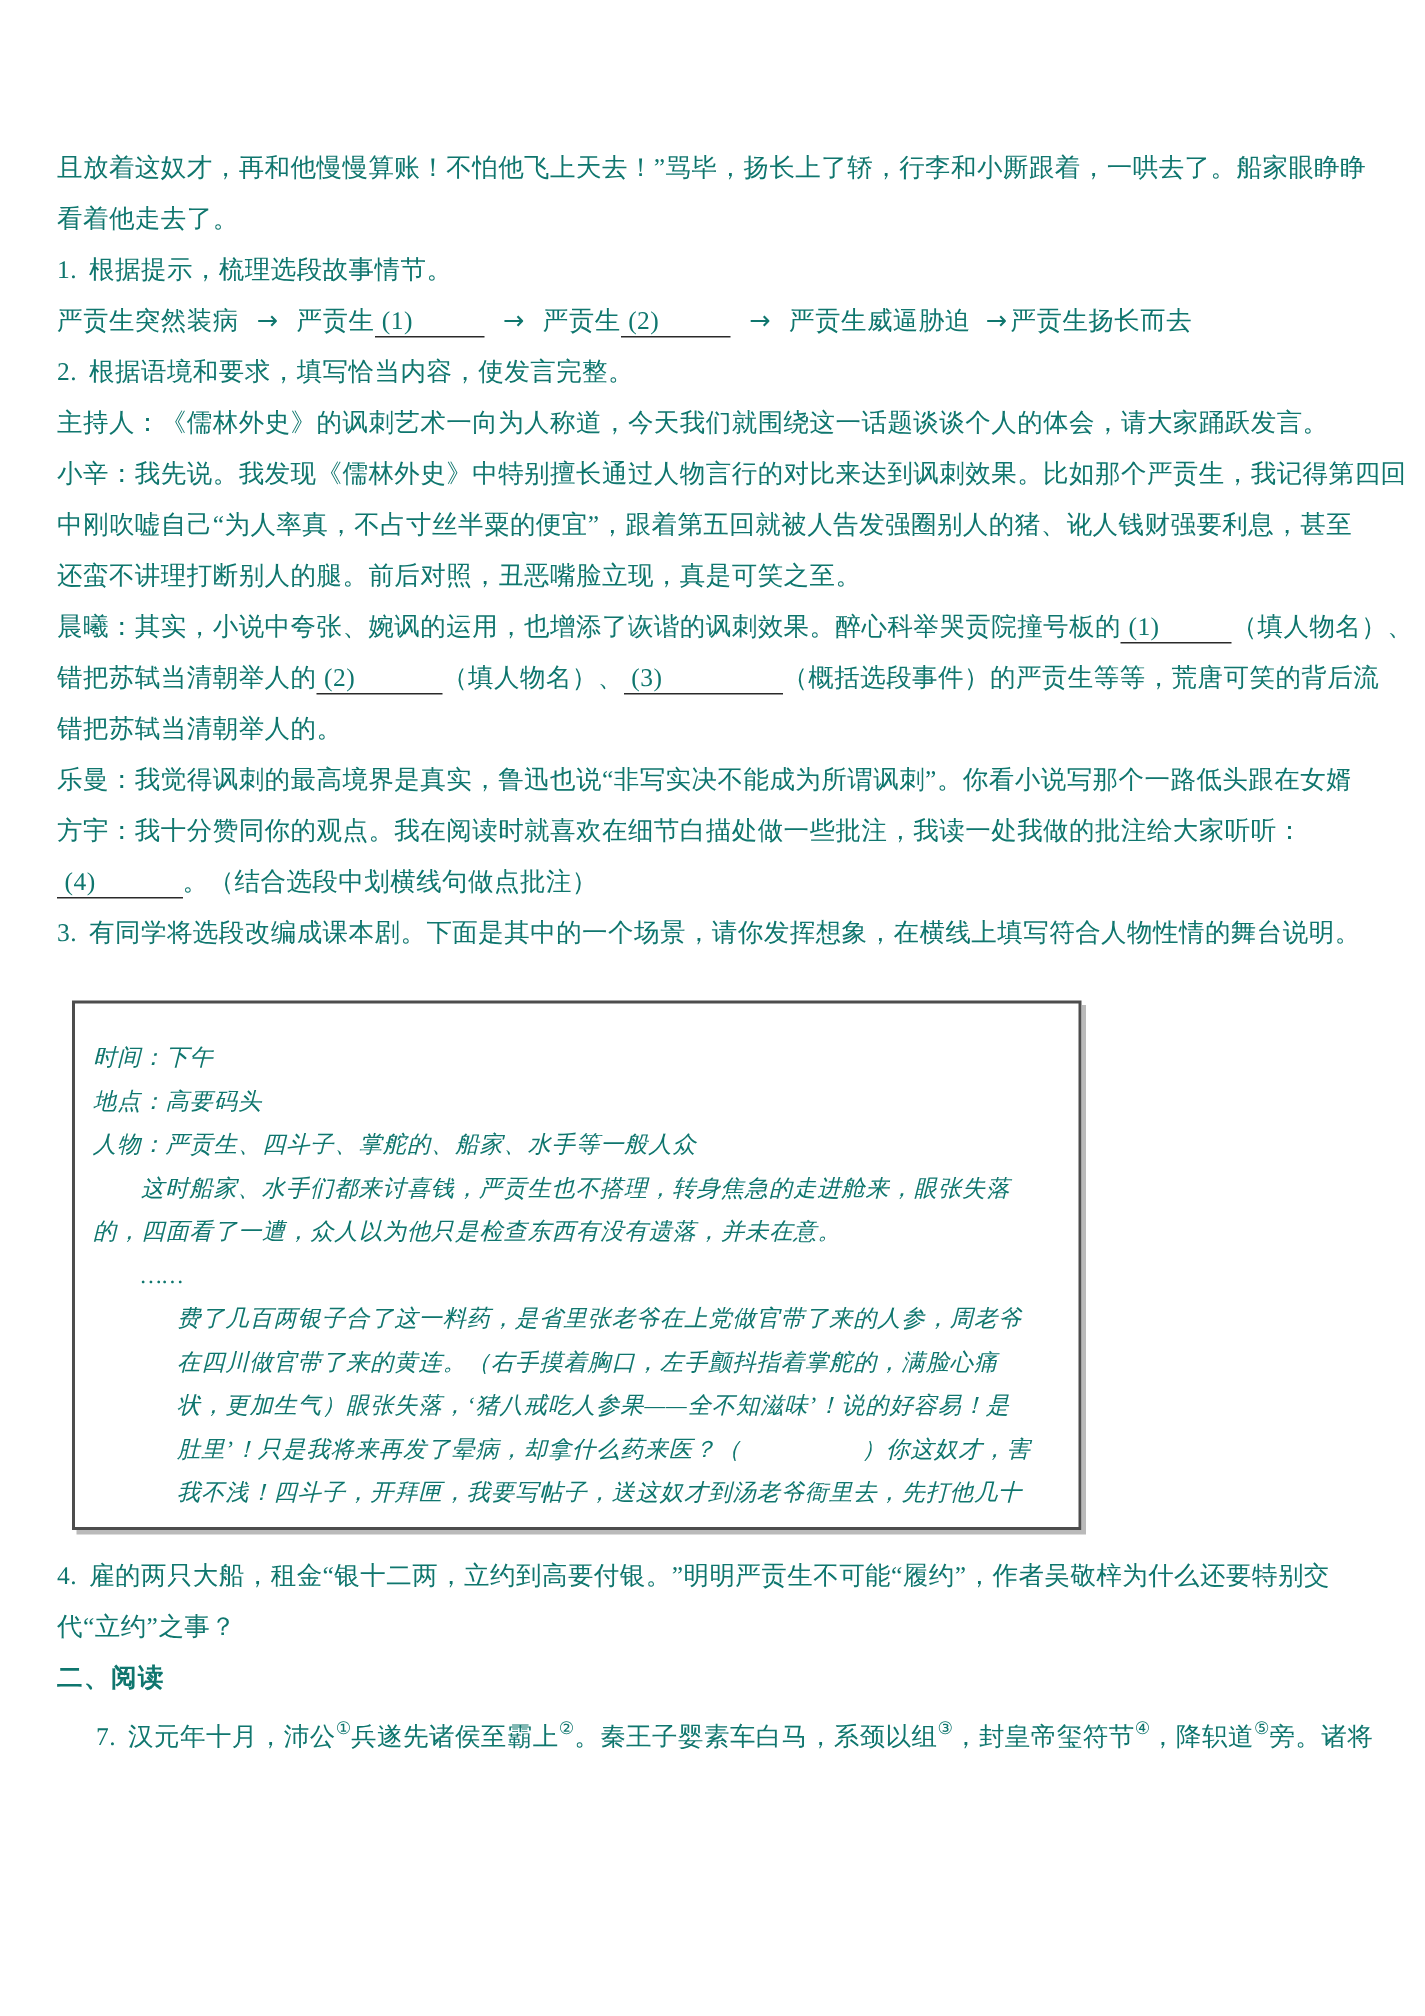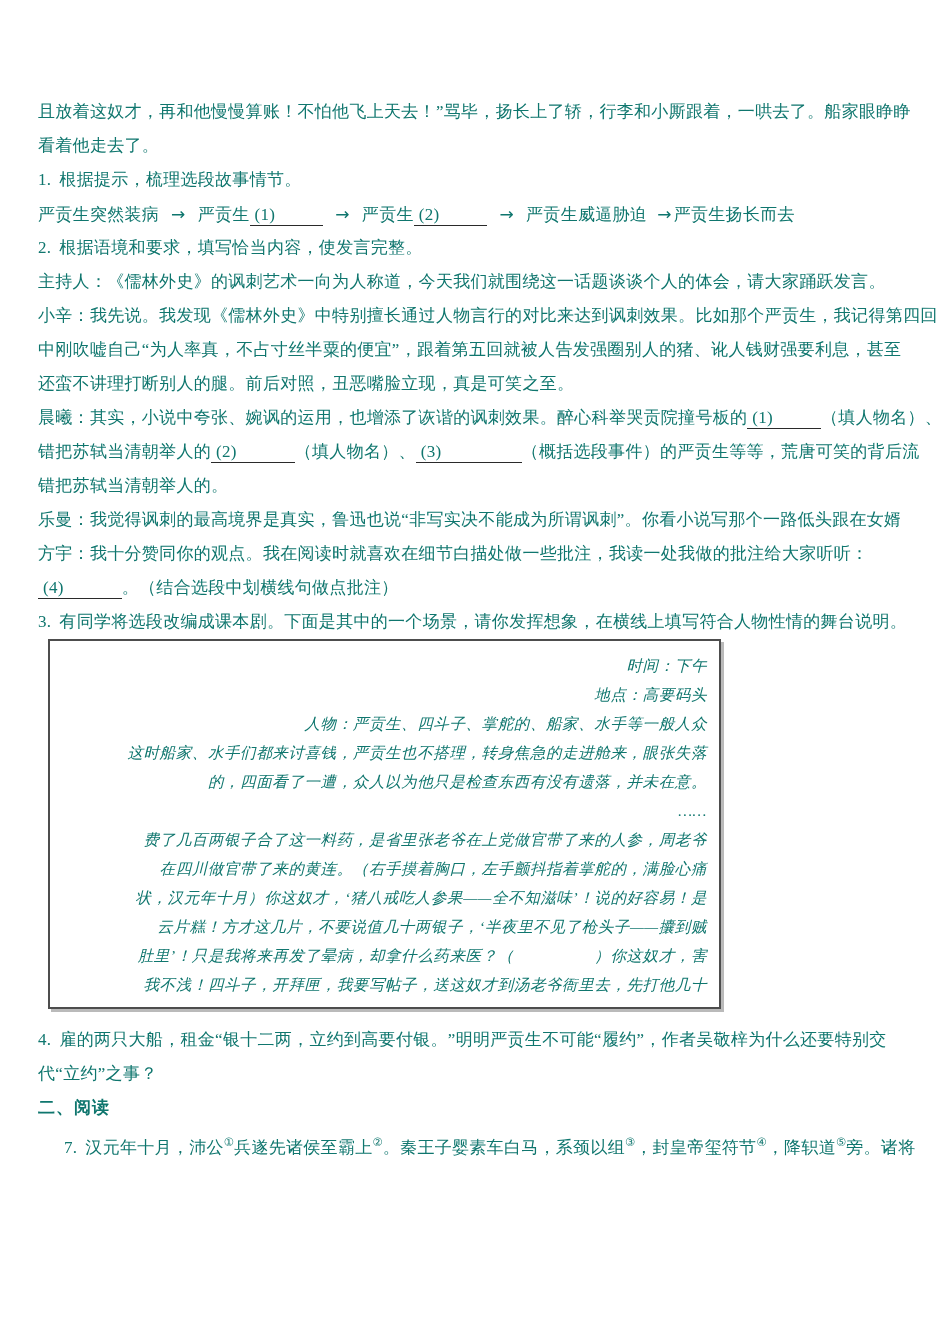--- a/index.html
+++ b/index.html
@@ -37,28 +37,27 @@
   .bold{font-weight:bold;letter-spacing:1px;}
   .indent-q7{padding-left:26px;}
   .sup{
     font-size:11.5px;
     vertical-align:7px;
     letter-spacing:0;
   }
   
   .script-box{
     width:645px;
-    margin:0 0 14px 10px;
+    margin:28px 0 14px 10px;
     border:2px solid #4d4d4d;
     box-shadow:3px 3px 0 rgba(130,130,130,0.55);
-    padding:10px 12px 8px 12px;
+    padding:22px 12px 8px 12px;
     font-size:15.5px;
     font-style:italic;
     letter-spacing:0.6px;
-    text-align:right;
   }
   .bline{
     line-height:29px;
     height:29px;
     white-space:nowrap;
   }
   .bline.ind2{padding-left:32px;}
   .bline.hang{padding-left:56px;}
 </style>
 </head>
@@ -109,22 +108,21 @@
 
     <div class="script-box">
       <div class="bline">时间：下午</div>
       <div class="bline">地点：高要码头</div>
       <div class="bline">人物：严贡生、四斗子、掌舵的、船家、水手等一般人众</div>
       <div class="bline ind2">这时船家、水手们都来讨喜钱，严贡生也不搭理，转身焦急的走进舱来，眼张失落</div>
       <div class="bline">的，四面看了一遭，众人以为他只是检查东西有没有遗落，并未在意。</div>
       <div class="bline ind2">……</div>
       <div class="bline hang">费了几百两银子合了这一料药，是省里张老爷在上党做官带了来的人参，周老爷</div>
       <div class="bline hang">在四川做官带了来的黄连。（右手摸着胸口，左手颤抖指着掌舵的，满脸心痛</div>
-      <div class="bline hang">状，汉元年十月）你这奴才，‘猪八戒吃人参果——全不知滋味’！说的好容易！是</div>
-      <div class="bline hang">云片糕！方才这几片，不要说值几十两银子，‘半夜里不见了枪头子——攮到贼</div>
+      <div class="bline hang">状，更加生气）眼张失落，‘猪八戒吃人参果——全不知滋味’！说的好容易！是</div>
       <div class="bline hang">肚里’！只是我将来再发了晕病，却拿什么药来医？（　　　　　）你这奴才，害</div>
       <div class="bline hang">我不浅！四斗子，开拜匣，我要写帖子，送这奴才到汤老爷衙里去，先打他几十</div>
     </div>
 
     <div class="line">
       <span class="num">4.</span><span>雇的两只大船，租金“银十二两，立约到高要付银。”明明严贡生不可能“履约”，作者吴敬梓为什么还要特别交</span>
     </div>
     <div class="line">代“立约”之事？</div>
 
     <div class="line bold">二、阅读</div>

